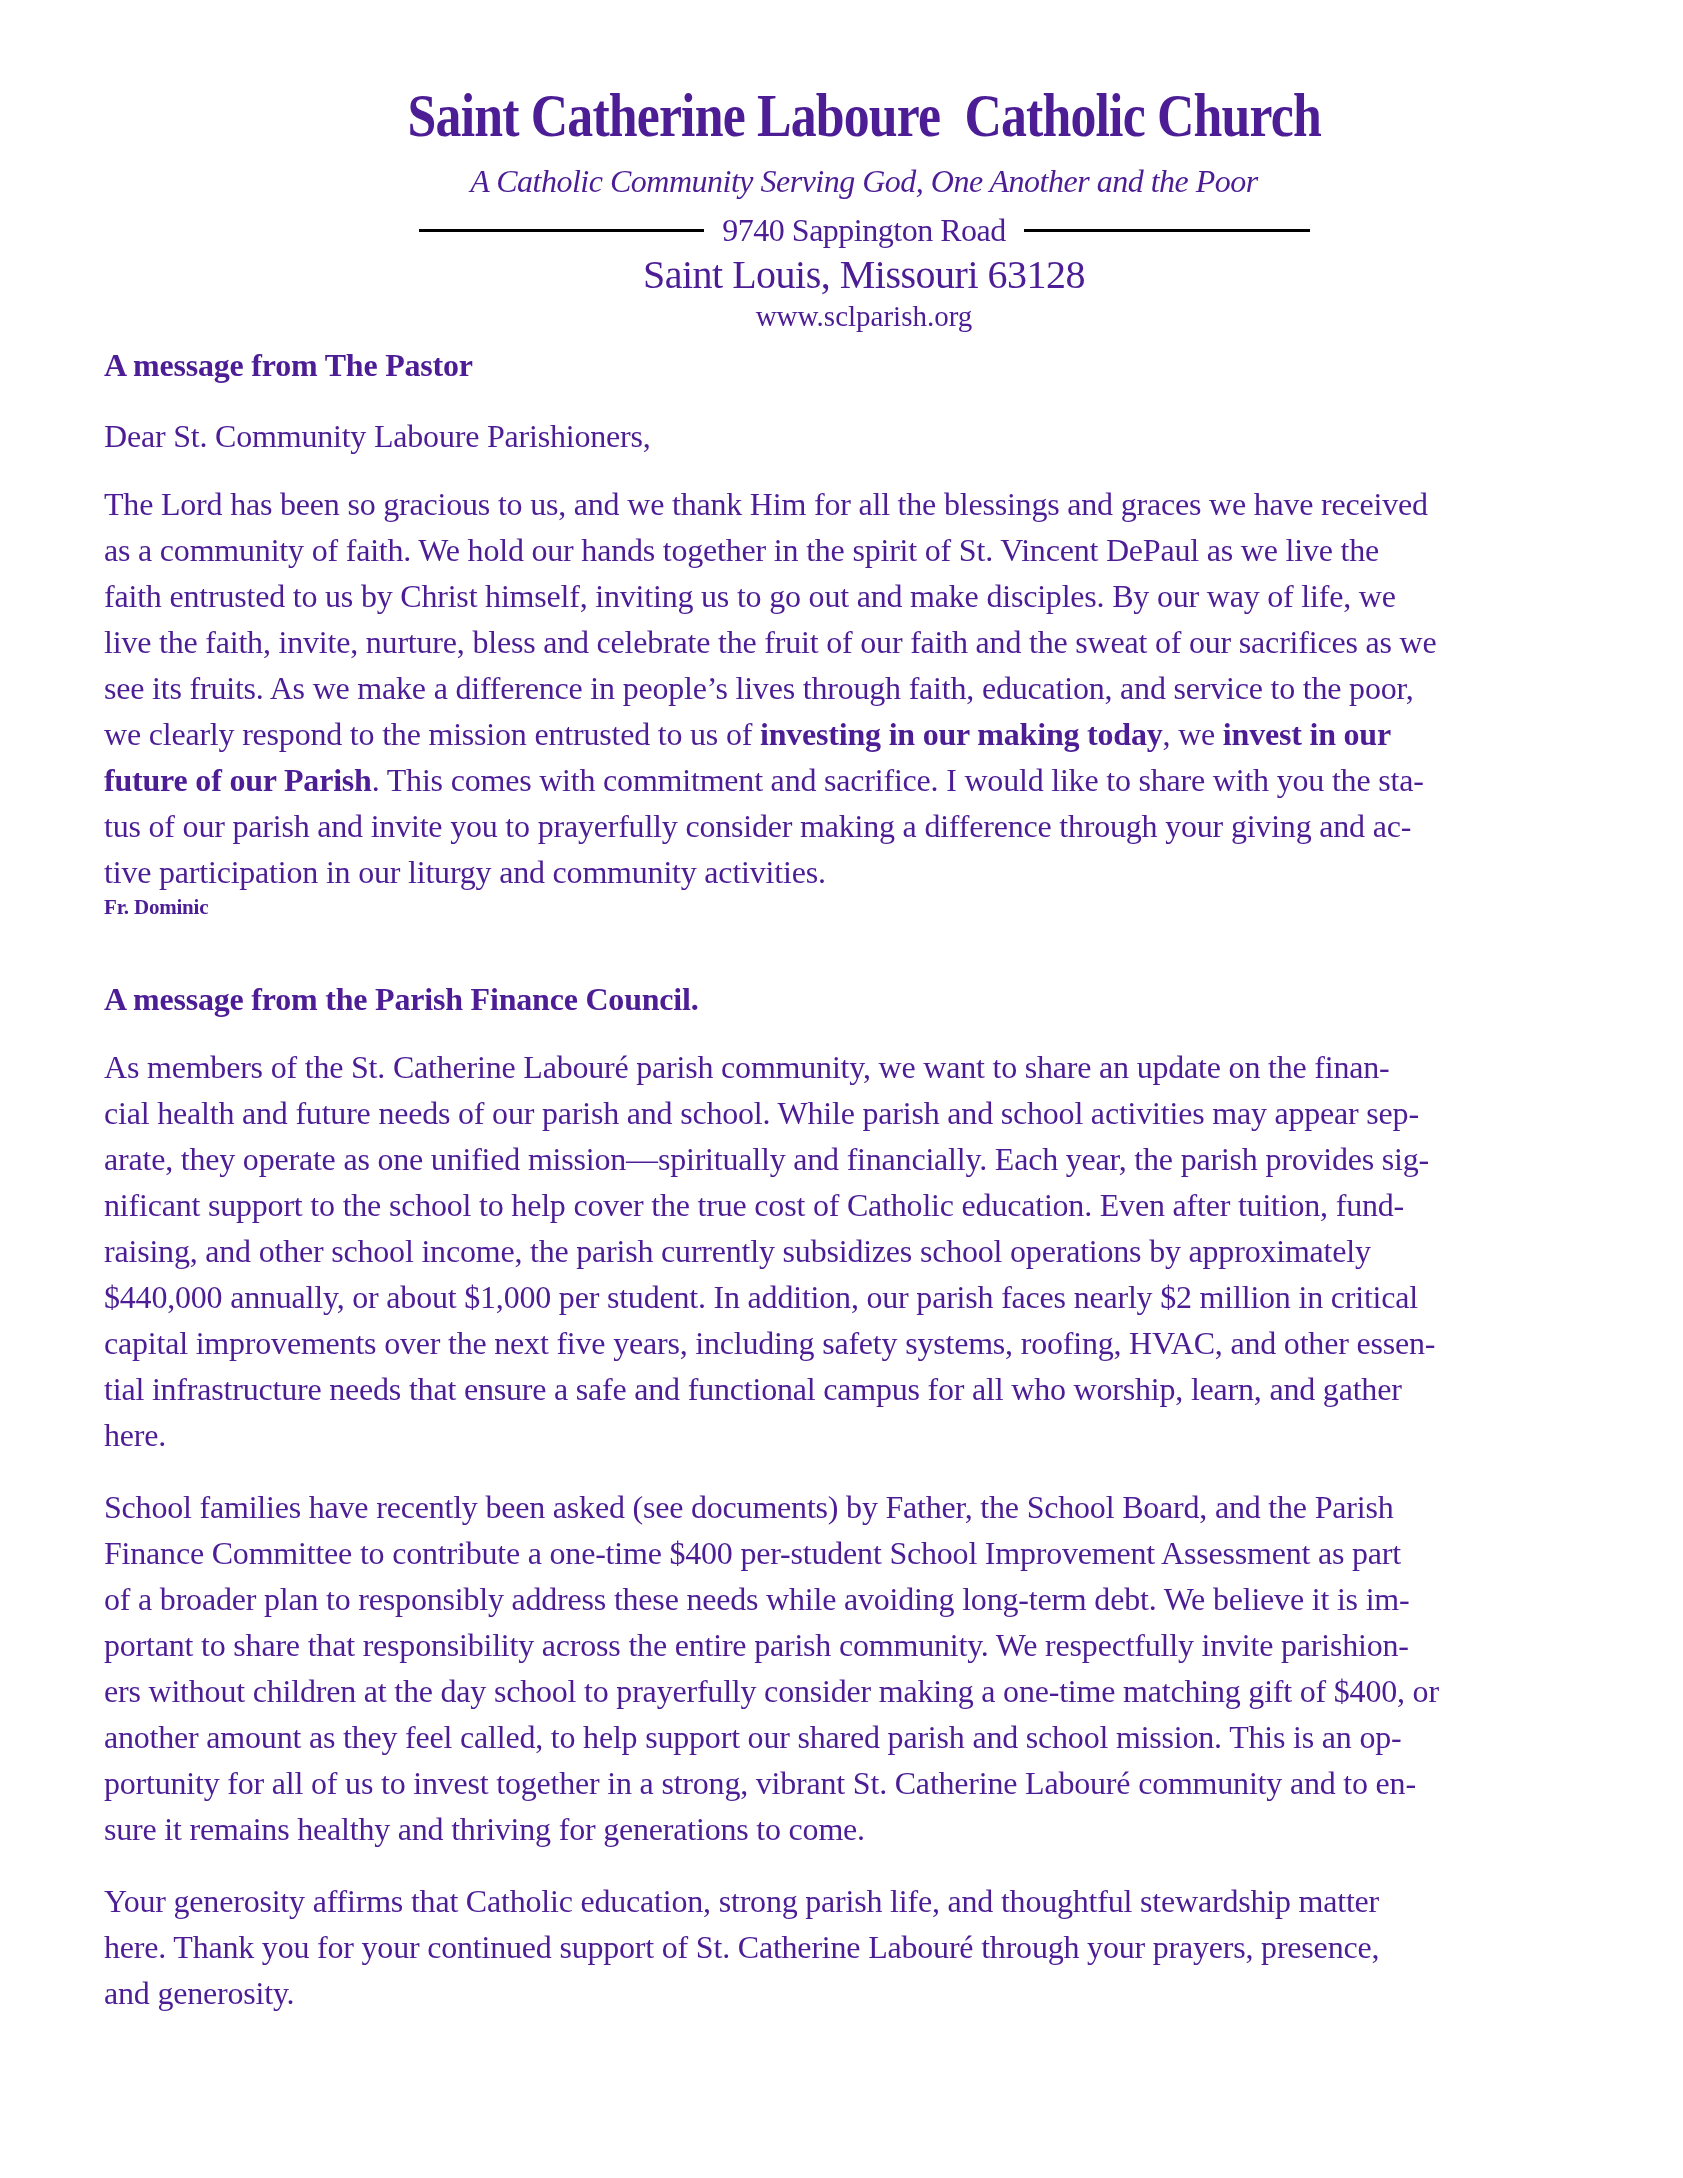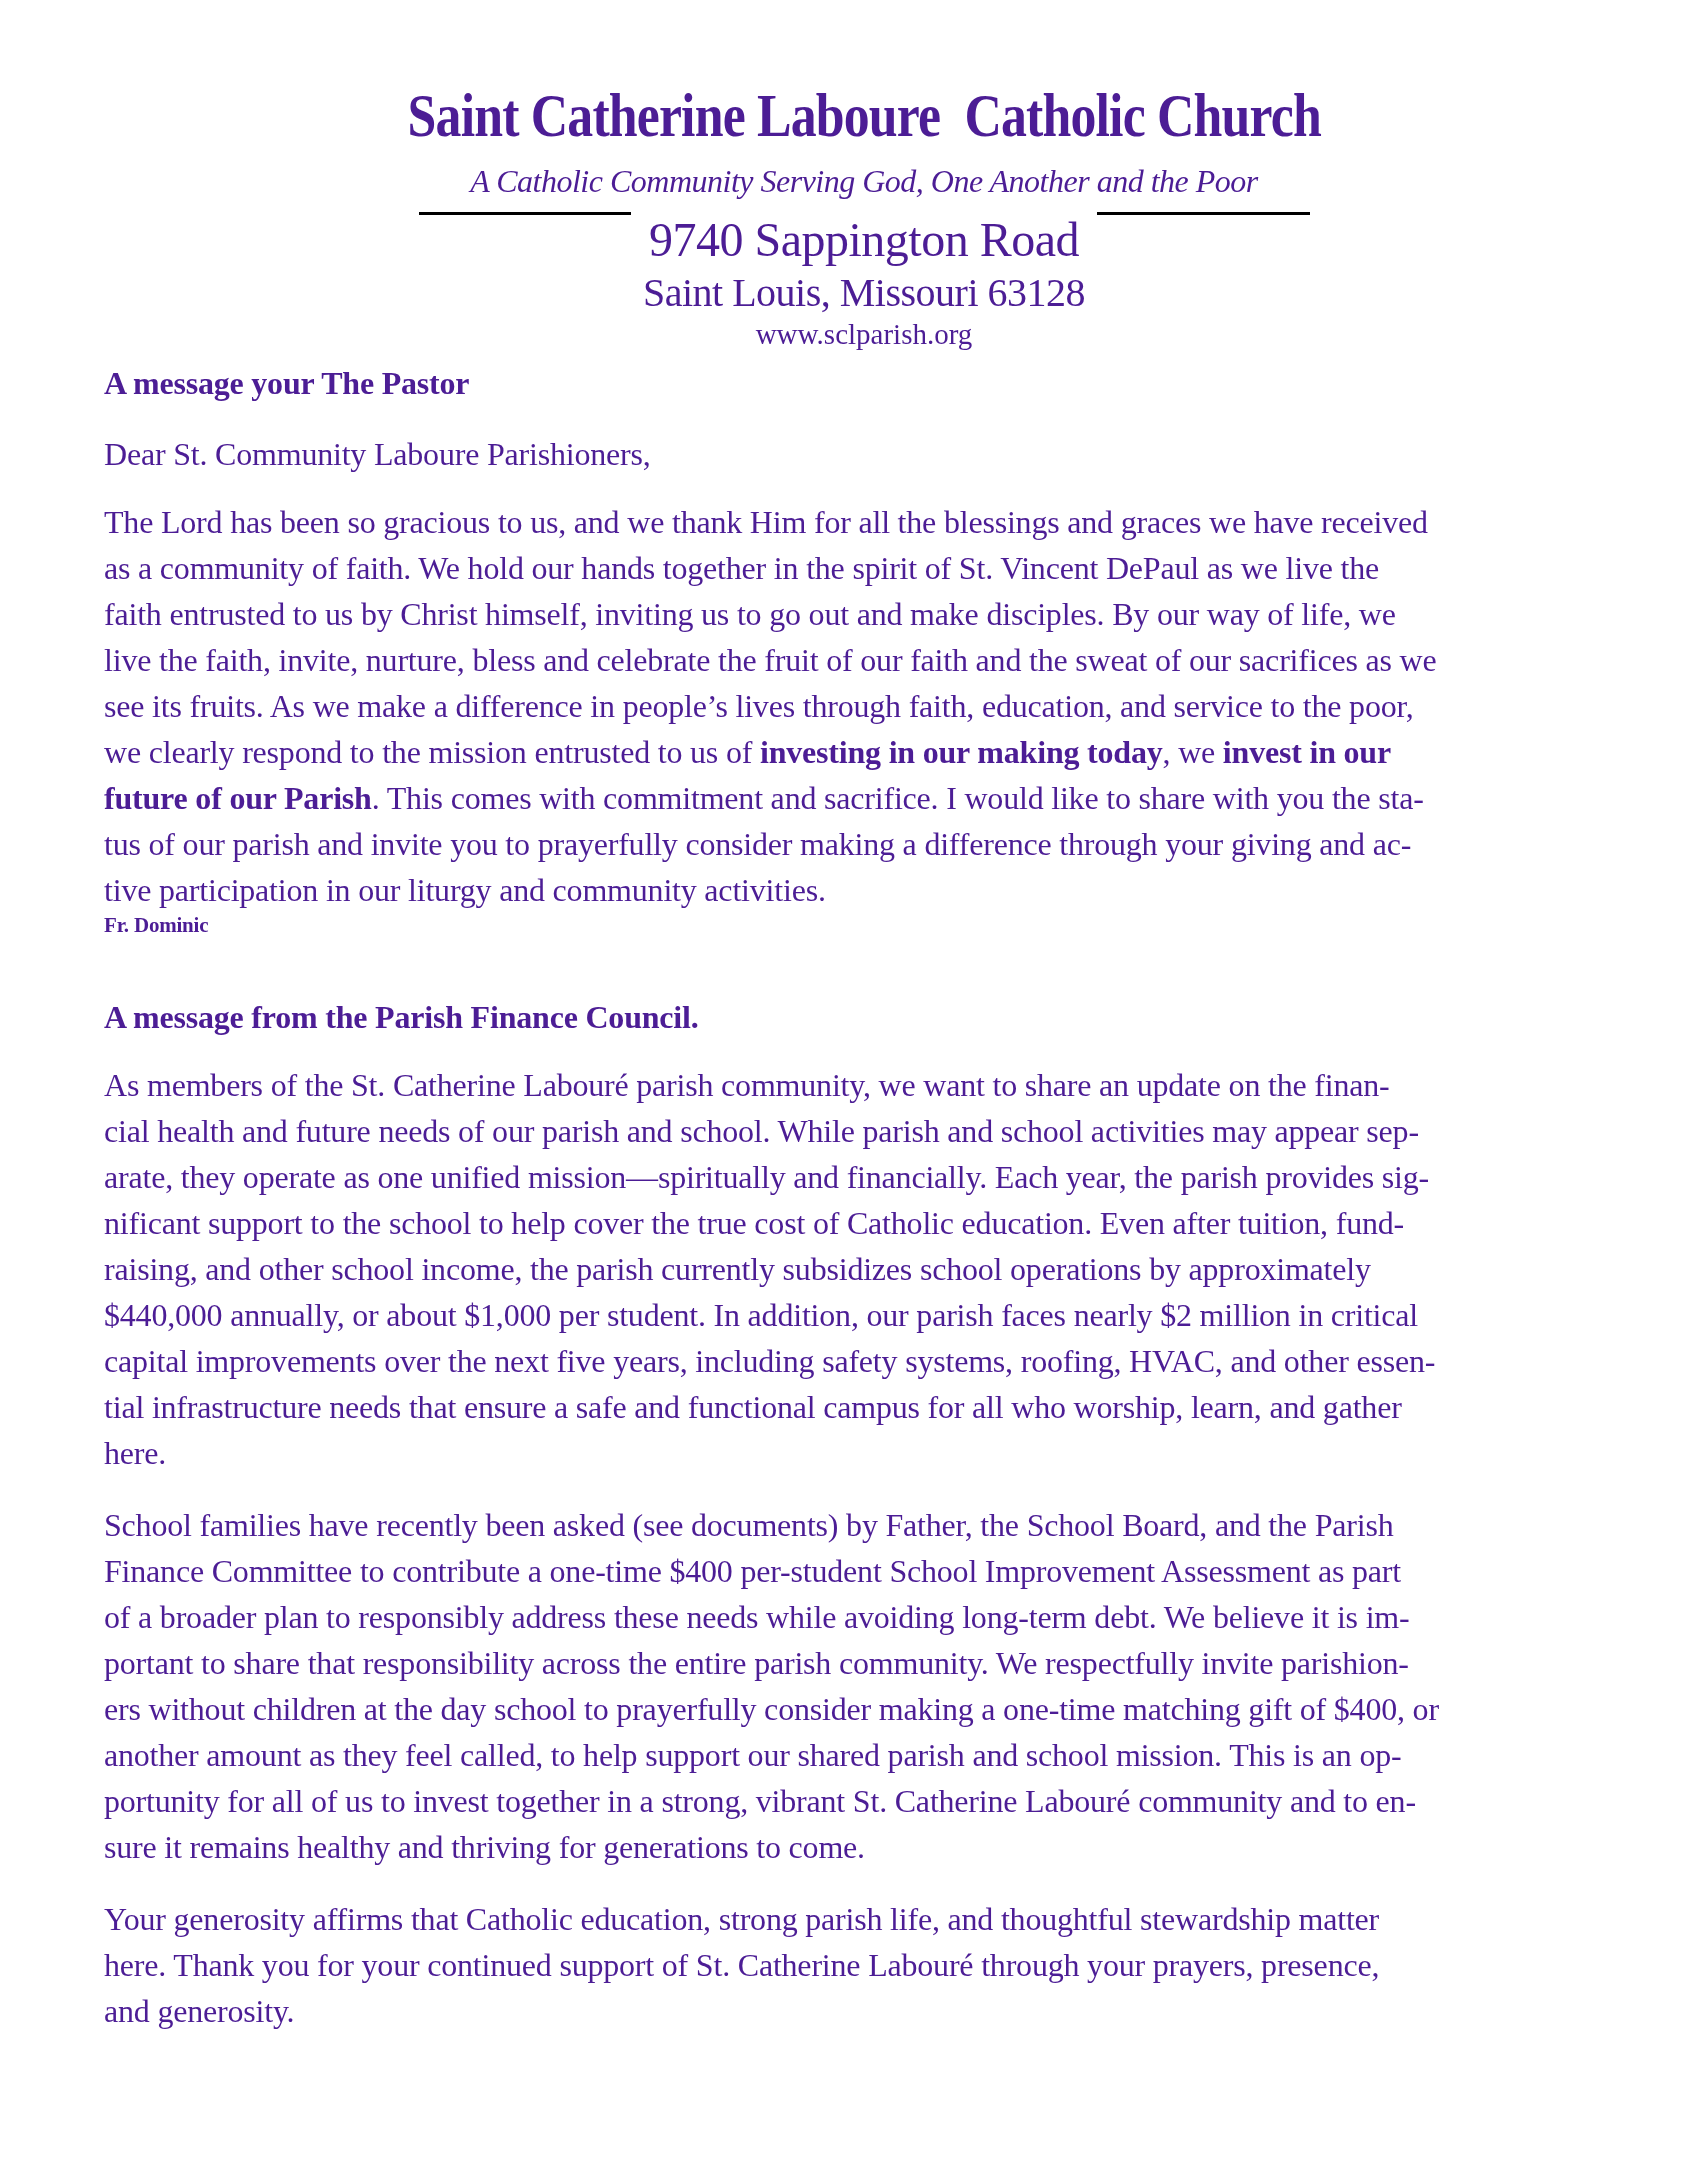--- a/index.html
+++ b/index.html
@@ -37,26 +37,26 @@
   }
   .tagline {
     font-size: 32px;
     font-style: italic;
     font-weight: 500;
     margin: 12px 0 12px 0;
     letter-spacing: -0.5px;
   }
   .address-row {
     display: flex;
-    align-items: flex-start;
+    align-items: center;
     justify-content: center;
     gap: 18px;
     width: 891px;
     margin: 0 auto;
-    font-size: 48px;
+    font-size: 32px;
     letter-spacing: -0.5px;
   }
   .address-rule {
     flex: 1 1 auto;
     height: 0;
     border-top: 3px solid #000000;
   }
   .city-line {
     font-size: 40px;
     margin-top: 2px;
@@ -106,21 +106,21 @@
     <div class="address-row">
       <span class="address-rule"></span>
       <span>9740 Sappington Road</span>
       <span class="address-rule"></span>
     </div>
     <div class="city-line">Saint Louis, Missouri 63128</div>
     <div class="website">www.sclparish.org</div>
   </div>
 
   <div>
-    <h2 class="section-heading pastor-heading">A message your The Pastor</h2>
+    <h2 class="section-heading pastor-heading">A message from The Pastor</h2>
     <div class="greeting">Dear St. Community Laboure Parishioners,</div>
     <p class="doc-par"><span>The Lord has been so gracious to us, and we thank Him for all the blessings and graces we have received
 as a community of faith. We hold our hands together in the spirit of St. Vincent DePaul as we live the
 faith entrusted to us by Christ himself, inviting us to go out and make disciples. By our way of life, we
 live the faith, invite, nurture, bless and celebrate the fruit of our faith and the sweat of our sacrifices as we
 see its fruits. As we make a difference in people’s lives through faith, education, and service to the poor,
 we clearly respond to the mission entrusted to us of </span><span class="b">investing in our making today</span><span>, we </span><span class="b">invest in our
 future of our Parish</span><span>. This comes with commitment and sacrifice. I would like to share with you the sta-
 tus of our parish and invite you to prayerfully consider making a difference through your giving and ac-
 tive participation in our liturgy and community activities.</span></p>

